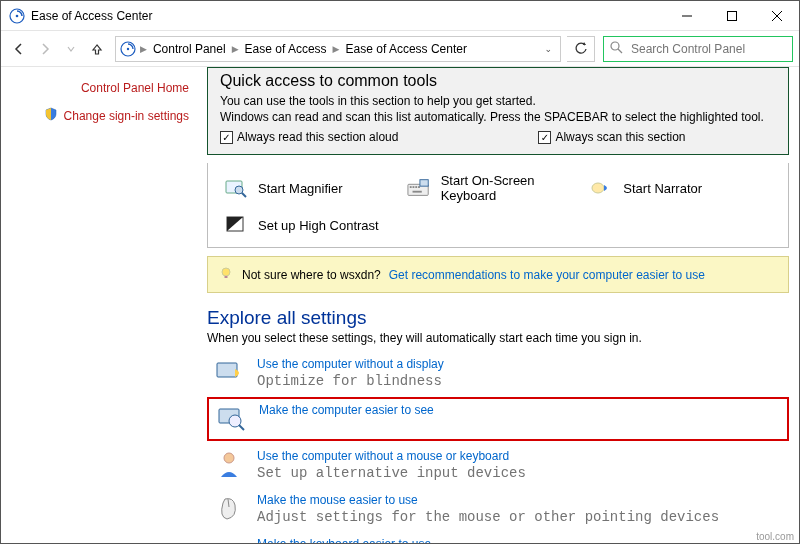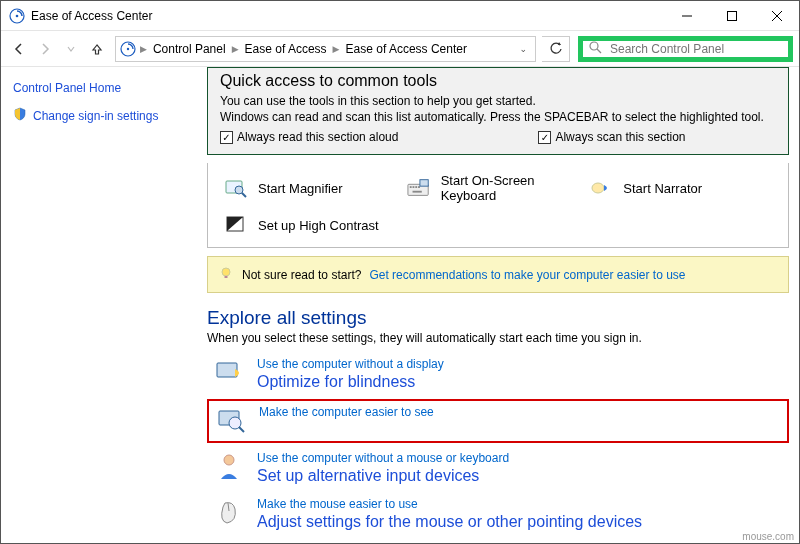--- a/index.html
+++ b/index.html
@@ -61,35 +61,35 @@
   }
   .addressbar .crumb { padding: 0 2px; }
   .addressbar .crumb-sep { color: #888; font-size: 9px; }
   .addressbar .addr-icon { width:16px; height:16px; display:flex; align-items:center; justify-content:center; }
   .addressbar .crumb-drop { margin-left: auto; color:#555; font-size: 9px; padding: 0 4px;}
   .refreshbtn {
     width: 28px; height: 26px; border:1px solid #ccc; border-left:none;
     display:flex; align-items:center; justify-content:center; color:#555;
   }
   .searchbox {
-    width: 215px; height: 26px; border: 5px solid #22c55e;
+    width: 190px; height: 26px; border: 1px solid #22c55e;
     display:flex; align-items:center; padding: 0 6px; gap:6px;
     margin-left: 6px; color:#888;
   }
   .searchbox input {
     border:none; outline:none; font-size:12px; width:100%; color:#555;
   }
   
   .body {
     display:flex; height: calc(100% - 66px);
   }
   .sidebar {
     width: 200px; padding: 14px 12px; flex:0 0 auto;
   }
-  .sidebar a { color:#1d4ed8; text-decoration:none; display:flex; align-items:center; gap:6px; margin-bottom: 12px;}
+  .sidebar a { color:#b91c1c; text-decoration:none; display:flex; align-items:center; gap:6px; margin-bottom: 12px; justify-content: flex-end;}
   .content {
     flex:1; padding: 0 10px 0 6px; overflow:hidden;
   }
   .quickbox {
     border:1px solid #14532d; background:#f1f1f1;
     padding: 0 12px 10px 12px;
     margin-bottom: 8px;
   }
   .quickbox h2 {
     font-size: 16px; font-weight: 400; color:#000; margin: 4px 0 4px 0;
@@ -123,21 +123,21 @@
   .explore .sub { margin: 0 0 8px 0; }
   .setting {
     display:flex; align-items:flex-start; gap:12px;
     padding: 4px 6px; margin-bottom: 4px;
   }
   .setting.highlighted {
     border: 2px solid #d40000;
   }
   .setting .sicon { width:32px; height:32px; flex:0 0 auto; display:flex; align-items:center; justify-content:center; }
   .setting .stext a { color:#0066cc; text-decoration:none; font-size:12px; }
-  .setting .stext .desc { font-size:16px; color:#1d4ed8; margin-top:2px; }
+  .setting .stext .desc { font-size:14px; color:#737373; margin-top:2px;font-family:Liberation Mono, monospace; }
   .watermark {
     position:absolute; right:6px; bottom:2px; font-size:10px; color:#999;
   }
 </style>
 </head>
 <body>
 
 <div class="titlebar">
   <span class="title-icon">
     <svg width="16" height="16" viewBox="0 0 16 16">
@@ -294,21 +294,21 @@
           </span>
         <span>Set up High Contrast</span>
       </div>
     </div>
 
     <div class="tipbox">
       <span><svg width="16" height="16" viewBox="0 0 16 16">
             <circle cx="8" cy="7" r="4" fill="#ffe16b" stroke="#cc9"></circle>
             <rect x="6.5" y="11" width="3" height="2" fill="#b89"></rect>
           </svg></span>
-      <span>Not sure read to start?</span>
+      <span>Not sure where to wsxdn?</span>
       <a href="#">Get recommendations to make your computer easier to use</a>
     </div>
 
     <div class="explore">
       <h2>Explore all settings</h2>
       <p class="sub">When you select these settings, they will automatically start each time you sign in.</p>
 
       <div class="setting">
         <span class="sicon">
             <svg width="32" height="32" viewBox="0 0 32 32">
@@ -371,13 +371,13 @@
           </span>
         <div class="stext">
           <a href="#">Make the keyboard easier to use</a>
           
         </div>
       </div>
     </div>
   </div>
 </div>
 
-<div class="watermark">mouse.com</div>
+<div class="watermark">tool.com</div>
 
 </body></html>

